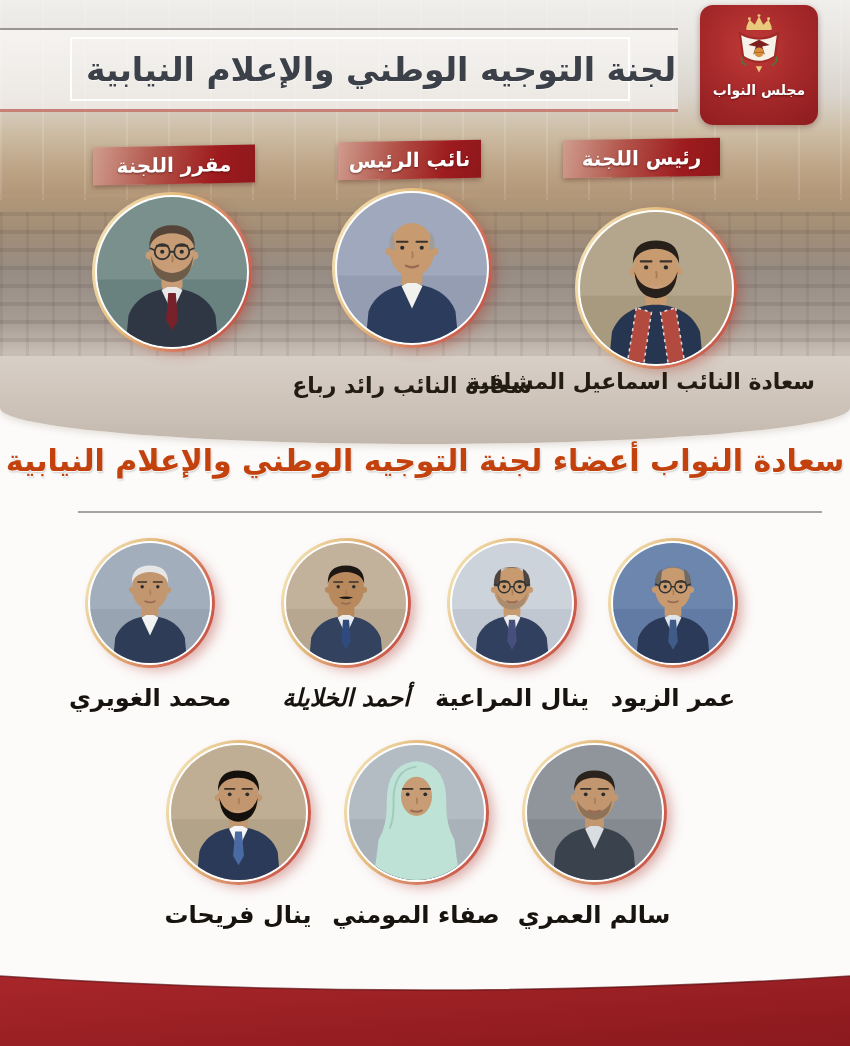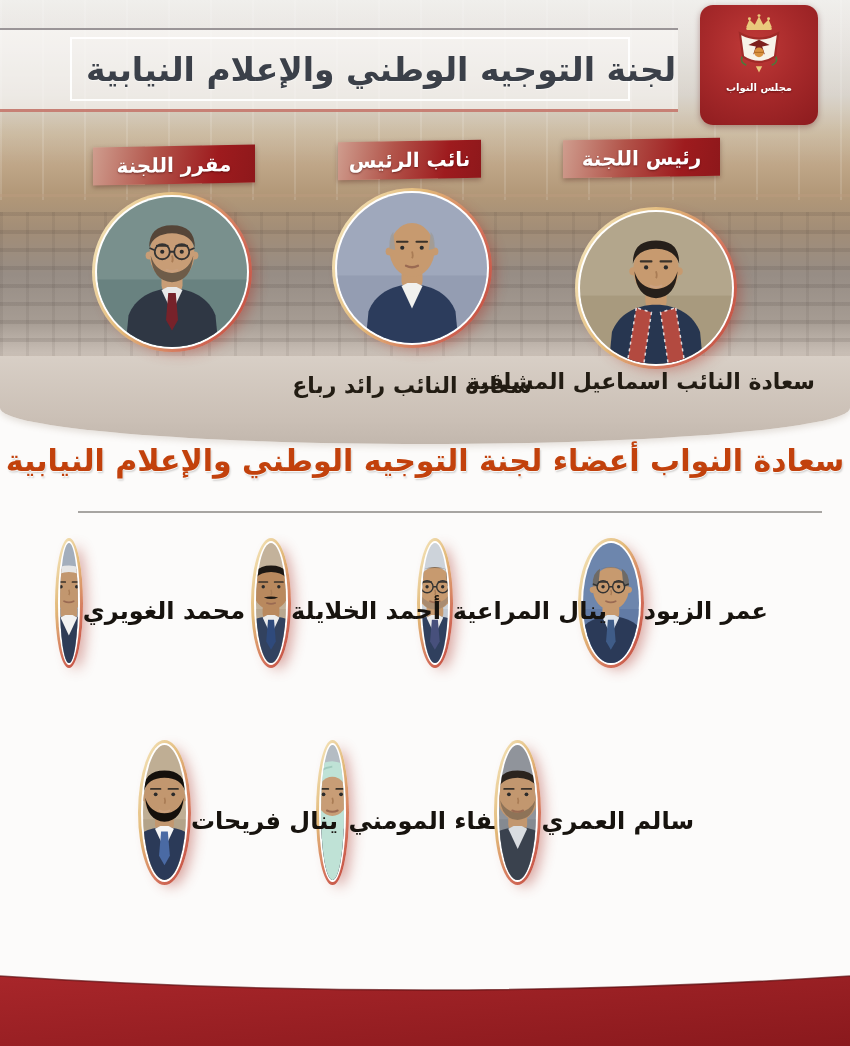--- a/index.html
+++ b/index.html
@@ -30,21 +30,21 @@
       display:flex;align-items:center;justify-content:flex-start;padding:0 14px;box-sizing:border-box;}
   .title{margin:0;font-size:33px;font-weight:bold;color:#3b4049;letter-spacing:0;
       text-shadow:0 1px 1px rgba(255,255,255,0.6);white-space:nowrap;}
 
   
   .logo-box{position:absolute;right:32px;top:5px;width:118px;height:120px;border-radius:13px;z-index:5;
       background:radial-gradient(circle at 45% 35%, #c03a38 0%, #a82a2b 45%, #8c1b1e 100%);
       box-shadow:0 2px 6px rgba(80,10,10,0.35);
       display:flex;flex-direction:column;align-items:center;}
   .emblem{width:66px;height:68px;margin-top:7px;}
-  .logo-text{color:#ffffff;font-size:10px;font-weight:bold;margin-top:2px;
+  .logo-text{color:#ffffff;font-size:14px;font-weight:bold;margin-top:2px;
       text-shadow:0 1px 2px rgba(60,0,0,0.6);}
 
   
   .ribbon{position:absolute;height:38px;display:flex;align-items:center;justify-content:center;z-index:4;
       background:linear-gradient(100deg,#cf9d8e 0%,#b2544a 38%,#9e1b1e 75%,#8e181b 100%);
       box-shadow:0 2px 5px rgba(60,10,10,0.35);transform:skewY(-1deg);}
   .ribbon span{color:#ffffff;font-size:20px;font-weight:bold;text-shadow:0 1px 2px rgba(60,0,0,0.55);}
   .rib-chair{left:563px;top:139px;width:157px;}
   .rib-vice{left:338px;top:141px;width:143px;}
   .rib-rapp{left:93px;top:146px;width:162px;}
@@ -71,21 +71,21 @@
   .n-chair{left:505px;top:369px;width:310px;}
   .n-vice{left:287px;top:373px;width:250px;}
   .n-rapp{left:35px;top:373px;width:290px;}
 
   
   .heading{position:absolute;left:0;top:443px;width:850px;margin:0;text-align:center;
       font-size:30px;font-weight:bold;color:#c2410c;z-index:2;
       text-shadow:0 1px 0 rgba(255,255,255,0.8),1px 2px 2px rgba(0,0,0,0.18);}
   .sep{position:absolute;left:78px;top:511px;width:744px;height:2px;background:#a7a5a2;z-index:2;}
 
-  .cell{position:absolute;display:flex;flex-direction:row;align-items:center;z-index:4;}
+  .cell{position:absolute;display:flex;flex-direction:column;align-items:center;z-index:4;}
   .cell .circ{border-radius:50%;}
   .row1 .circ{width:130px;height:130px;}
   .row2 .circ{width:145px;height:145px;}
   .mname{margin-top:16px;font-size:24px;font-weight:bold;color:#17130e;white-space:nowrap;text-align:center;}
 
   
   .bottom-curve{position:absolute;left:0;bottom:0;width:850px;height:82px;z-index:1;}
 </style>
 </head>
 <body>
@@ -292,21 +292,21 @@
               </g>
               <path d="M50 39 Q51 42 50 43.5" stroke="#a97c55" stroke-width="1.2" fill="none"></path>
               <path d="M37 41 Q38.5 55 50 55.5 Q61.5 55 63 41 Q59 49.5 50 50 Q41 49.5 37 41 Z" fill="#857b71" opacity="0.45"></path>
               <path d="M46 48.5 Q50 50.5 54 48.5" stroke="#9a6a52" stroke-width="1.5" fill="none" stroke-linecap="round"></path>
             </svg>
           </div>
         </div>
       </div>
     <div class="mname" dir="rtl">ينال المراعية</div>
   </div>
-  <div class="cell row1" style="left:251px;top:538px;width:190px;">
+  <div class="cell row1" style="left:251px;top:538px;width:190px;font-style:italic;">
     <div class="circ ring">
         <div class="ring2">
       <div class="ava">
             <svg viewBox="0 0 100 100" preserveAspectRatio="xMidYMid slice">
               <rect width="100" height="100" fill="#c3b29b"></rect>
               <rect y="55" width="100" height="45" fill="#b0a089" opacity="0.6"></rect>
               <rect x="43" y="50" width="14" height="14" rx="5" fill="#b9895e"></rect>
               <path d="M50 61 C36 61 25 68 21 79 L19 100 L81 100 L79 79 C75 68 64 61 50 61 Z" fill="#32425f"></path>
               <path d="M43 62 L50 77 L57 62 L53 60 L47 60 Z" fill="#ececec"></path>
               <path d="M47.5 64 L52.5 64 L54 82 L50 89 L46 82 Z" fill="#2f4a7c"></path>

